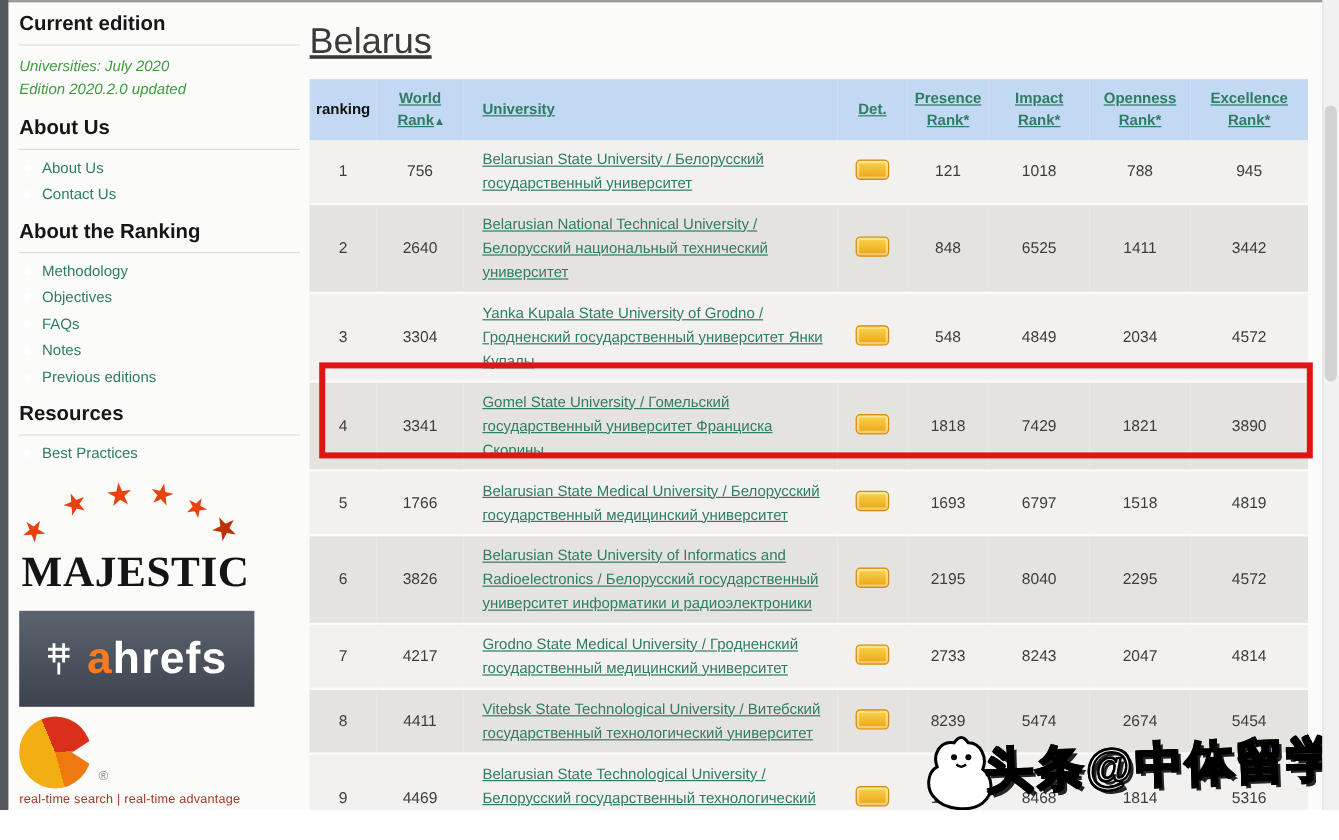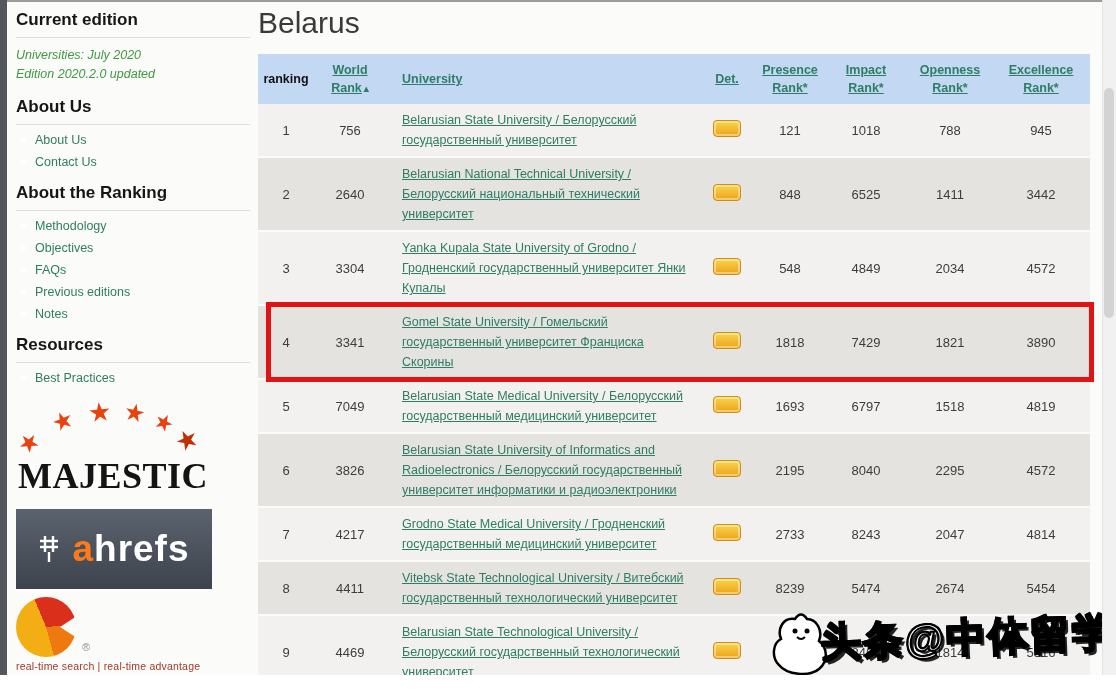--- a/index.html
+++ b/index.html
@@ -42,21 +42,21 @@
   .ql2-text{font-size:56px;font-weight:bold;color:#8f8f8f;line-height:1;}
   .ql2-reg{font-size:11px;color:#8f8f8f;align-self:flex-end;padding-bottom:4px;}
   .ql2-tagline{font-size:10.5px;color:#a03a2a;margin-top:3px;letter-spacing:0.2px;white-space:nowrap;}
   .logo-scimago{display:flex;align-items:center;gap:9px;margin-top:12px;cursor:pointer;}
   .scimago-square{width:30px;height:30px;background:#2ba3dc;color:#fff;font-weight:bold;
                   display:flex;align-items:center;justify-content:center;font-size:18px;border-radius:3px;}
   .scimago-text{font-size:30px;font-weight:bold;color:#2b4a73;letter-spacing:1px;}
 
   
   .main{position:absolute;left:258px;top:2px;width:836px;}
-  .page-title{font-size:30px;color:#3a3a3a;font-weight:normal;margin:4px 0 14px;}
+  .page-title{font-size:30px;color:#3a3a3a;font-weight:normal;margin:16px 0 14px;text-decoration:underline;}
   table.rank-table{border-collapse:collapse;width:832px;table-layout:fixed;}
   thead th{background:#c3d8f2;font-size:12.5px;font-weight:bold;padding:7px 3px;
            vertical-align:middle;text-align:center;line-height:1.45;}
   th.h-university{text-align:left;padding-left:16px;}
   .th-link{color:#2e7d64;text-decoration:underline;cursor:pointer;}
   .h-ranking-label{color:#111;}
   .sort-icon{color:#2e7d64;font-size:10px;margin-left:2px;cursor:pointer;}
   tbody td{font-size:13px;color:#3d3d3d;padding:6px 3px;text-align:center;vertical-align:middle;}
   tbody tr{border-bottom:2px solid #fbfbfa;}
   tbody tr:nth-child(odd){background:#f2f1ef;}
@@ -117,26 +117,26 @@
           <a class="side-link">Objectives</a>
         </li>
 
         <li>
           <span class="bullet"></span>
           <a class="side-link">FAQs</a>
         </li>
 
         <li>
           <span class="bullet"></span>
+          <a class="side-link">Notes</a>
+        </li>
+
+        <li>
+          <span class="bullet"></span>
           <a class="side-link">Previous editions</a>
-        </li>
-
-        <li>
-          <span class="bullet"></span>
-          <a class="side-link">Notes</a>
         </li>
       </ul>
 
     <h2 class="side-title">Resources</h2>
     <ul class="side-links">
 
         <li>
           <span class="bullet"></span>
           <a class="side-link">Best Practices</a>
         </li>
@@ -246,21 +246,21 @@
             <td class="c-uni"><a class="uni-link">Gomel State University / Гомельский государственный университет Франциска Скорины</a></td>
             <td class="c-det"><span class="det-badge"></span></td>
             <td class="c-num">1818</td>
             <td class="c-num">7429</td>
             <td class="c-num">1821</td>
             <td class="c-num">3890</td>
           </tr>
 
           <tr>
             <td class="c-rank">5</td>
-            <td class="c-world">7049</td>
+            <td class="c-world">1766</td>
             <td class="c-uni"><a class="uni-link">Belarusian State Medical University / Белорусский государственный медицинский университет</a></td>
             <td class="c-det"><span class="det-badge"></span></td>
             <td class="c-num">1693</td>
             <td class="c-num">6797</td>
             <td class="c-num">1518</td>
             <td class="c-num">4819</td>
           </tr>
 
           <tr>
             <td class="c-rank">6</td>

